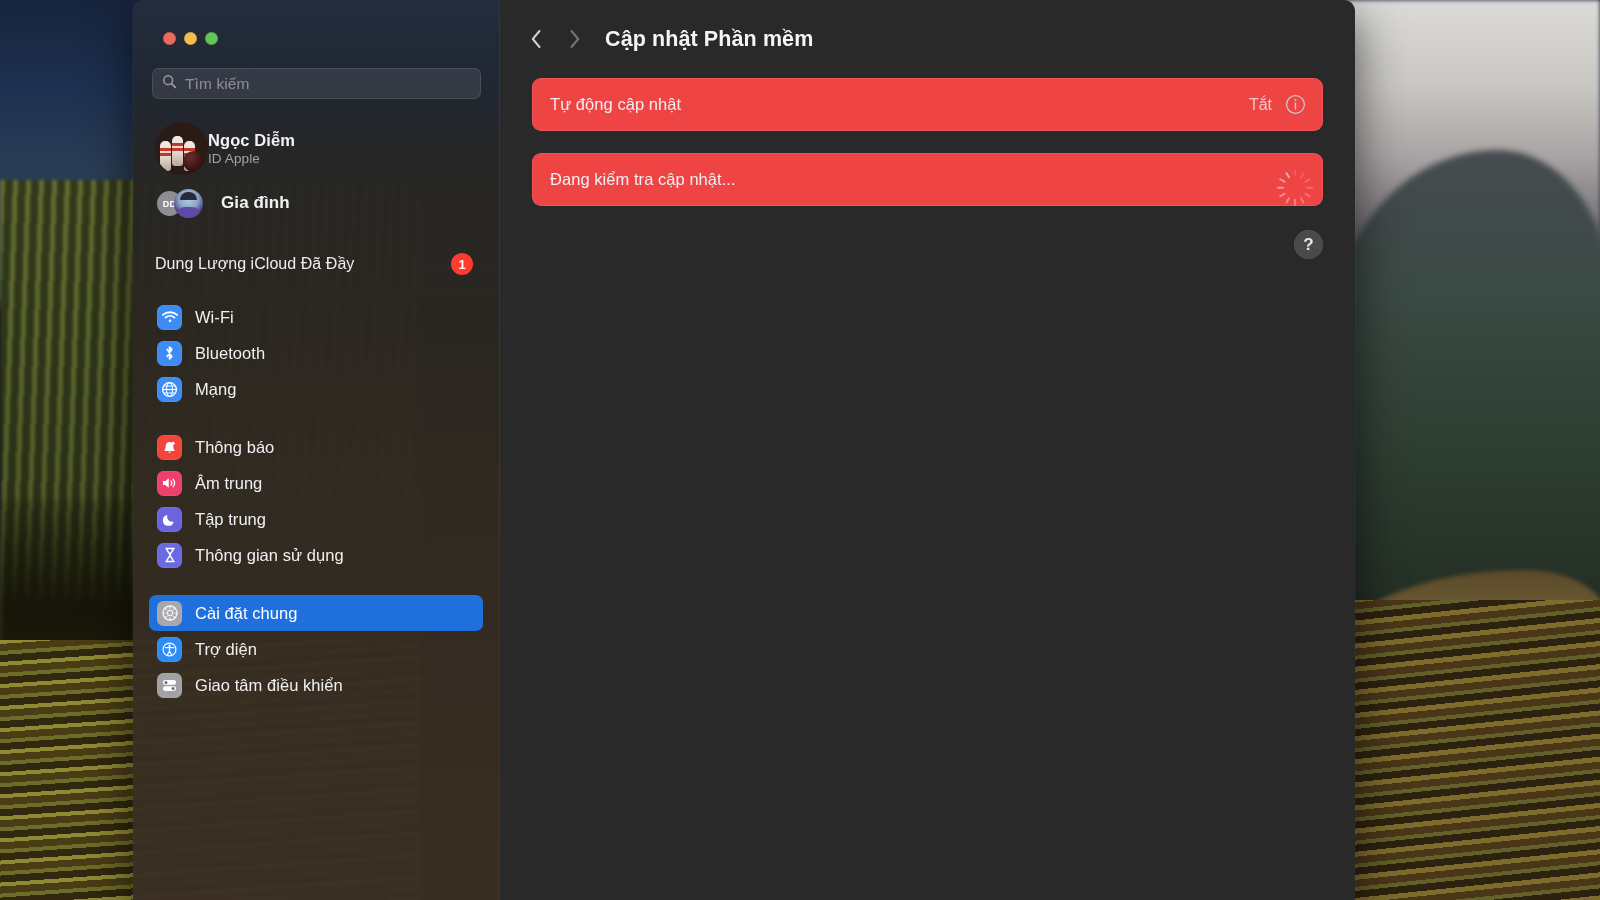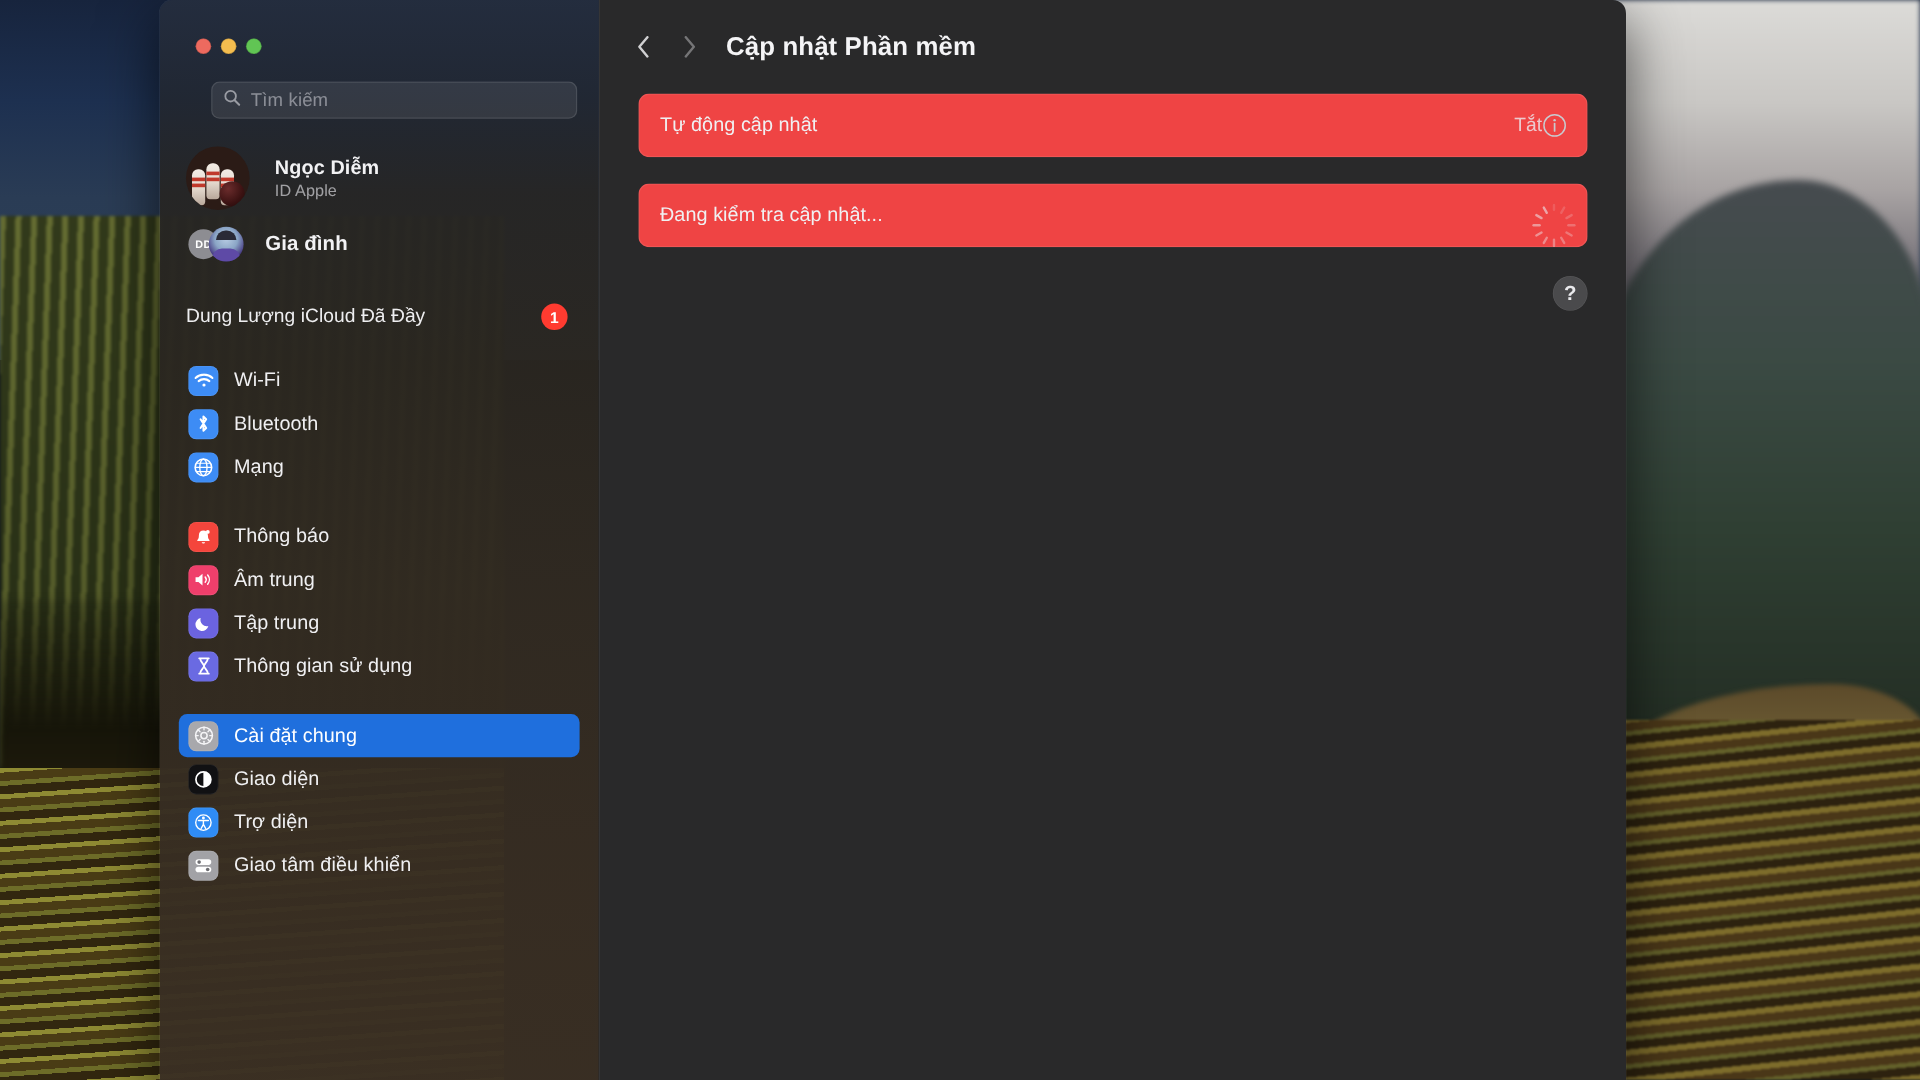--- a/index.html
+++ b/index.html
@@ -110,31 +110,31 @@
   .light.red { background: #ed6a5f; box-shadow: inset 0 0 0 0.5px rgba(0,0,0,0.22); }
   .light.yellow { background: #f4bd4f; box-shadow: inset 0 0 0 0.5px rgba(0,0,0,0.22); }
   .light.green { background: #61c554; box-shadow: inset 0 0 0 0.5px rgba(0,0,0,0.22); }
 
   .search-wrap { padding: 23px 18px 0 19px; }
   .search-box {
     height: 31px; border-radius: 7px;
     background: rgba(255,255,255,0.085);
     border: 0.5px solid rgba(255,255,255,0.11);
     display: flex; align-items: center;
-    padding: 0 9px; gap: 8px; margin-left: 24px;
+    padding: 0 9px; gap: 8px;
   }
   .search-box svg { flex: 0 0 auto; opacity: 0.62; }
   .search-ph {
     font-size: 15.5px; color: rgba(235,235,240,0.48);
     letter-spacing: 0.1px;
   }
 
   
   .account {
-    display: flex; align-items: center; gap: 21px;
+    display: flex; align-items: center; gap: 0;
     margin: 18px 14px 0 16px;
     padding: 5px 6px; border-radius: 8px;
   }
   .avatar {
     width: 53px; height: 53px; border-radius: 50%;
     flex: 0 0 53px; overflow: hidden; position: relative;
     background: #2b1b16;
   }
   .avatar .pin {
     position: absolute; bottom: 4px; width: 11px; height: 30px;
@@ -252,21 +252,21 @@
     height: 53px;
     border-radius: 9px;
     background: #ef4444;
     border: 0.5px solid rgba(255,255,255,0.085);
     display: flex; align-items: center;
     padding: 0 16px 0 17px;
     justify-content: space-between;
   }
   .card + .card { margin-top: 22px; }
   .card-label { font-size: 16.5px; color: #f0f0f2; letter-spacing: 0.05px; }
-  .card-right { display: flex; align-items: center; }
+  .card-right { display: flex; align-items: center; gap: 13px; }
   .card-value { font-size: 16px; color: rgba(235,235,240,0.80); }
   .info-btn { width: 21px; height: 21px; cursor: default; }
 
   .spinner { width: 22px; height: 22px; position: relative; }
   .spinner i {
     position: absolute; left: 50%; top: 50%;
     width: 2px; height: 6.5px; border-radius: 1px;
     background: rgba(235,235,240,0.65);
     transform-origin: 1px 11px;
   }
@@ -444,29 +444,20 @@
               <line x1="2" y1="9" x2="4.2" y2="9"></line>
                 <line x1="13.8" y1="9" x2="16" y2="9"></line>
               <line x1="4.1" y1="4.1" x2="5.7" y2="5.7"></line>
                 <line x1="12.3" y1="12.3" x2="13.9" y2="13.9"></line>
               <line x1="13.9" y1="4.1" x2="12.3" y2="5.7"></line>
                 <line x1="5.7" y1="12.3" x2="4.1" y2="13.9"></line>
             </g>
           </svg>
         </span>
         <span class="label">Cài đặt chung</span>
-      </div>
-      <div class="nav-item">
-        <span class="nic" style="background:#111113;">
-          <svg width="17" height="17" viewBox="0 0 18 18">
-            <circle cx="9" cy="9" r="6.6" fill="none" stroke="#fff" stroke-width="1.5"></circle>
-            <path d="M9 2.4a6.6 6.6 0 0 1 0 13.2z" fill="#fff"></path>
-          </svg>
-        </span>
-        <span class="label">Giao diện</span>
       </div>
       <div class="nav-item">
         <span class="nic" style="background:#2f8cf5;">
           <svg width="17" height="17" viewBox="0 0 18 18">
             <circle cx="9" cy="9" r="6.8" fill="none" stroke="#fff" stroke-width="1.2"></circle>
             <circle cx="9" cy="4.9" r="1.3" fill="#fff"></circle>
             <path d="M4.6 7.1h8.8M9 7.4v3.2M9 10.6l-2 3.6M9 10.6l2 3.6" stroke="#fff" stroke-width="1.25" stroke-linecap="round" fill="none"></path>
           </svg>
         </span>
         <span class="label">Trợ diện</span>

